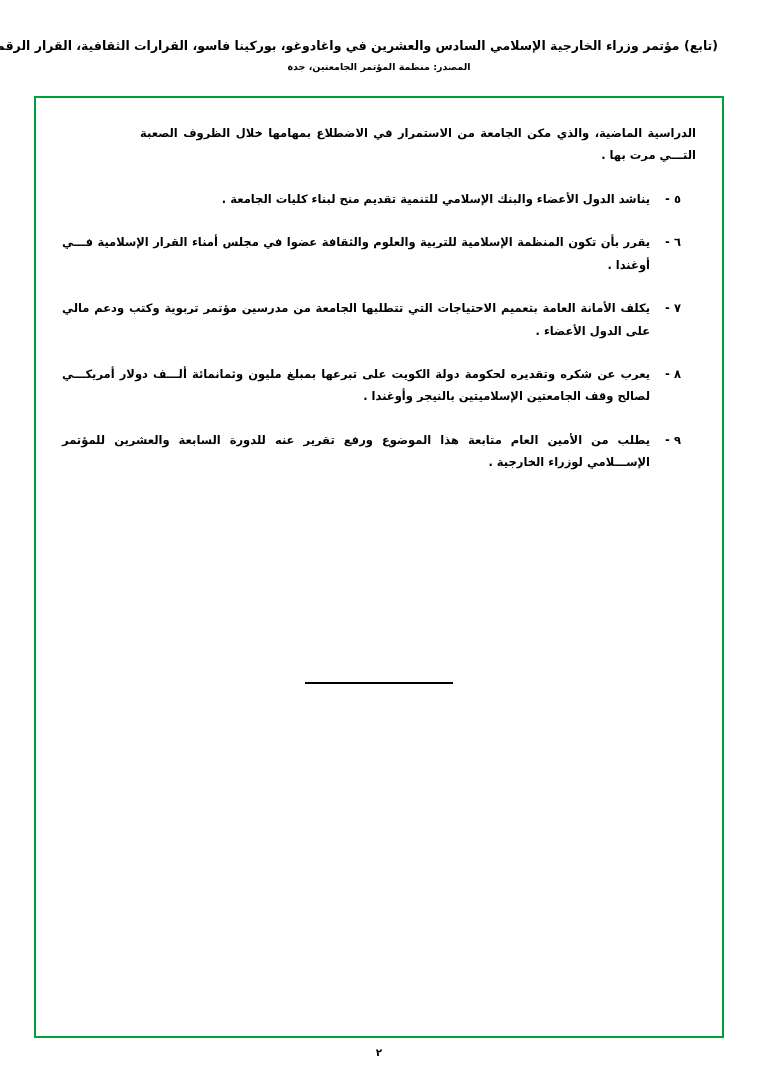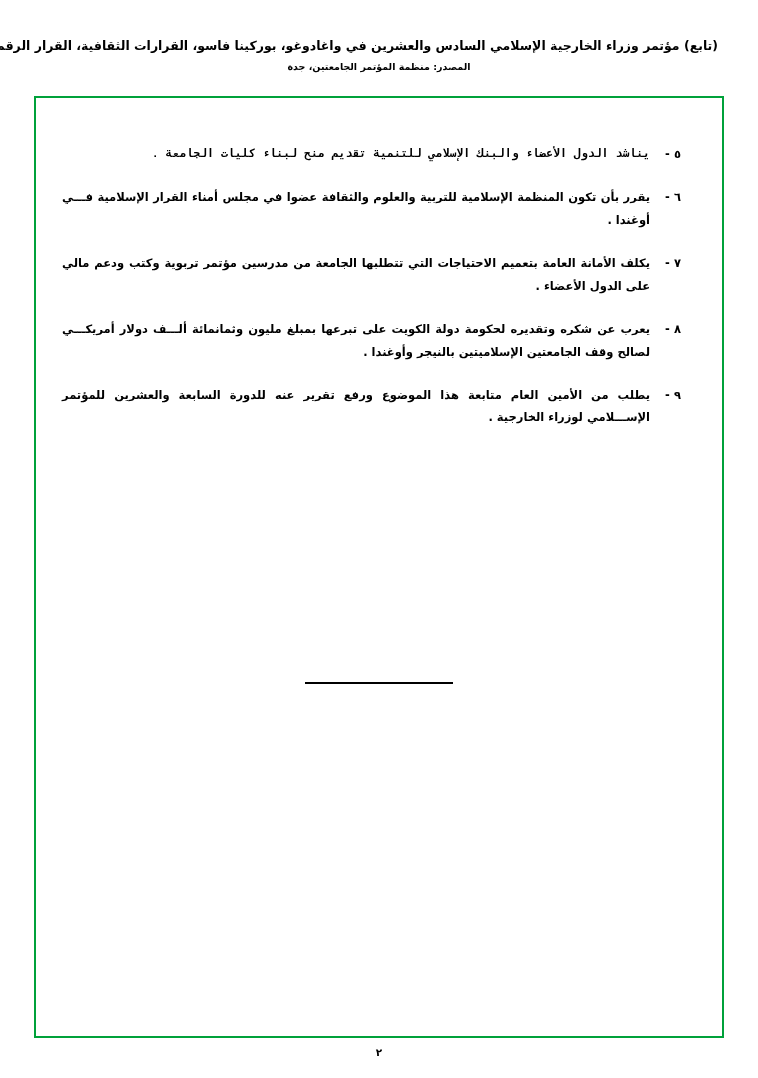--- a/index.html
+++ b/index.html
@@ -90,21 +90,21 @@
     letter-spacing: 1px;
   }
   .clause-text {
     flex: 1 1 auto;
     font-size: 11.5px;
     font-weight: bold;
     line-height: 1.95;
     text-align: justify;
     text-align-last: right;
   }
-  .clause.c5 .clause-text { padding-left: 44px; font-family: Liberation Mono, monospace; }
+  .clause.c5 .clause-text { padding-left: 44px; }
   .clause.c6 .clause-text { padding-left: 0px; }
   .clause.c7 .clause-text { padding-left: 0px; }
   .clause.c8 .clause-text { padding-left: 0px; }
   .clause.c9 .clause-text { padding-left: 0px; }
 
   
   .divider-wrap {
     position: absolute;
     top: 560px;
     right: 0;
@@ -136,20 +136,21 @@
 
   <div class="header">
     <div class="header-line1">(تابع) مؤتمر وزراء الخارجية الإسلامي السادس والعشرين في واغادوغو، بوركينا فاسو، القرارات الثقافية، القرار الرقم ٢٦/٢-ث</div>
     <div class="header-line2">المصدر:  منظمة المؤتمر الجامعتين، جدة</div>
   </div>
 
   <div class="frame"></div>
 
   <div class="content">
 
+    <div class="para-cont">الدراسية الماضية، والذي مكن الجامعة من الاستمرار في الاضطلاع بمهامها خلال الظروف الصعبة التـــي مرت بها .</div>
 
     <div class="clause c5">
       <div class="clause-num">٥ -</div>
       <div class="clause-text">يناشد الدول الأعضاء والبنك الإسلامي للتنمية تقديم منح لبناء كليات الجامعة .</div>
     </div>
 
     <div class="clause c6">
       <div class="clause-num">٦ -</div>
       <div class="clause-text">يقرر بأن تكون المنظمة الإسلامية للتربية والعلوم والثقافة عضوا في مجلس أمناء القرار الإسلامية فـــي أوغندا .</div>
     </div>

